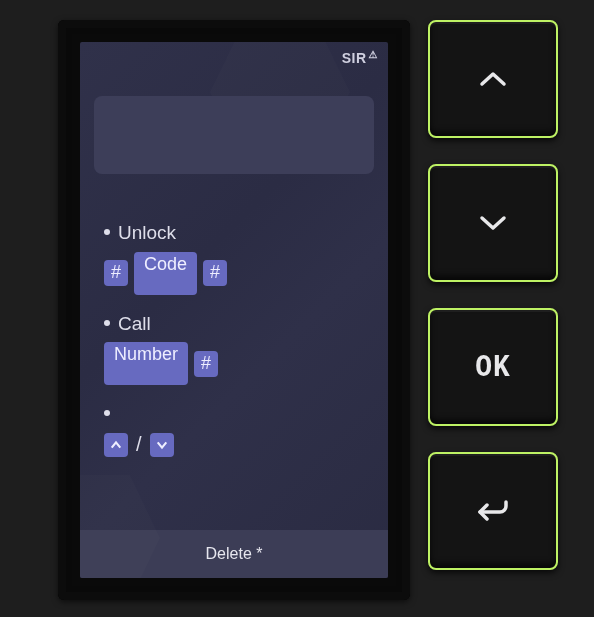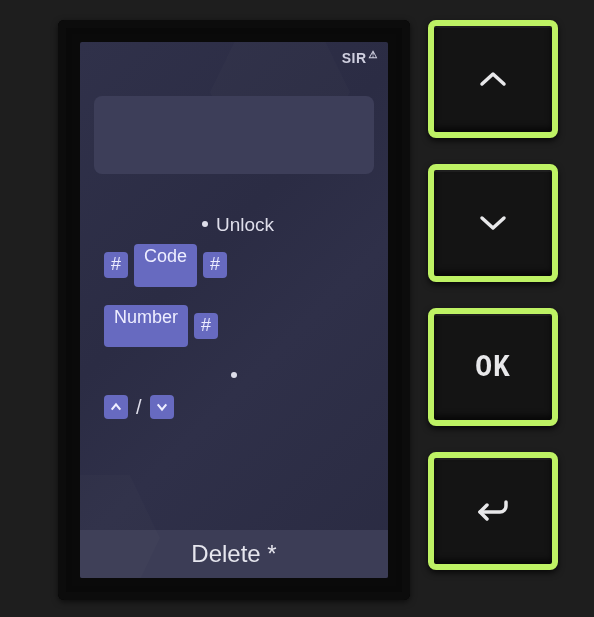--- a/index.html
+++ b/index.html
@@ -57,24 +57,23 @@
   }
   .input-box {
     position:absolute;
     left:14px; right:14px; top:54px;
     height:78px;
     background:#3d3e59;
     border-radius:8px;
   }
   .help {
     position:absolute;
-    left:24px; top:168px; right:16px;
+    left:24px; top:176px; right:16px;
     font-size:19px;
     line-height:1.15;
-    text-align:center;
   }
   .help .row-label { color:#dedeea; margin-top:4px; }
   .help .row-chips { margin:8px 0 18px 0; display:flex; align-items:center; gap:6px; flex-wrap:wrap;}
   .bullet { display:inline-block; width:6px;height:6px;border-radius:50%;background:#dedeea; margin-right:8px; vertical-align:middle; position:relative; top:-2px;}
   .chip {
     background:#676ac0;
     color:#eef;
     border-radius:4px;
     padding:2px 10px 20px;
     font-size:18px;
@@ -88,34 +87,34 @@
     display:inline-flex; align-items:center; justify-content:center;
   }
   .chip.arrow svg { width:14px; height:10px; stroke:#eef; stroke-width:2.5; fill:none; }
   .slash { color:#dedeea; margin:0 2px; font-size:20px;}
   .bottom-bar {
     position:absolute;
     left:0; right:0; bottom:0;
     height:48px;
     background:#3c3d56;
     display:flex; align-items:center; justify-content:center;
-    font-size:24px; color:#e6e6ee;
+    font-size:16px; color:#e6e6ee;
   }
 
   
   .hw-col {
     position:absolute;
     left:428px; top:20px;
     width:130px;
     display:flex; flex-direction:column; gap:26px;
   }
   .hw-btn {
     width:130px; height:118px;
     background:#141414;
-    border:6px solid #bef264;
+    border:2px solid #bef264;
     border-radius:8px;
     box-shadow:
       inset 0 2px 0 rgba(255,255,255,.05),
       inset 0 -4px 6px rgba(0,0,0,.7),
       0 3px 6px rgba(0,0,0,.7);
     display:flex; align-items:center; justify-content:center;
     color:#e8e8ea;
   }
   .hw-btn svg { stroke:#e8e8ea; fill:none; stroke-width:3.5; stroke-linecap:round; stroke-linejoin:round;}
   .hw-btn.ok-btn { font-family: 'Courier New', monospace; font-size:28px; font-weight:bold; letter-spacing:1px;}
@@ -139,20 +138,23 @@
 
         <div class="row-label">
           <span class="bullet"></span><span>Unlock</span>
         </div>
         <div class="row-chips">
           <span class="chip small">#</span>
           <span class="chip">Code</span>
           <span class="chip small">#</span>
         </div>
 
+        <div class="row-label">
+          <span class="bullet"></span><span>Call</span>
+        </div>
         <div class="row-chips">
           <span class="chip">Number</span>
           <span class="chip small">#</span>
         </div>
 
         <div class="row-label">
           <span class="bullet"></span>
         </div>
         <div class="row-chips">
           <span class="chip arrow">

